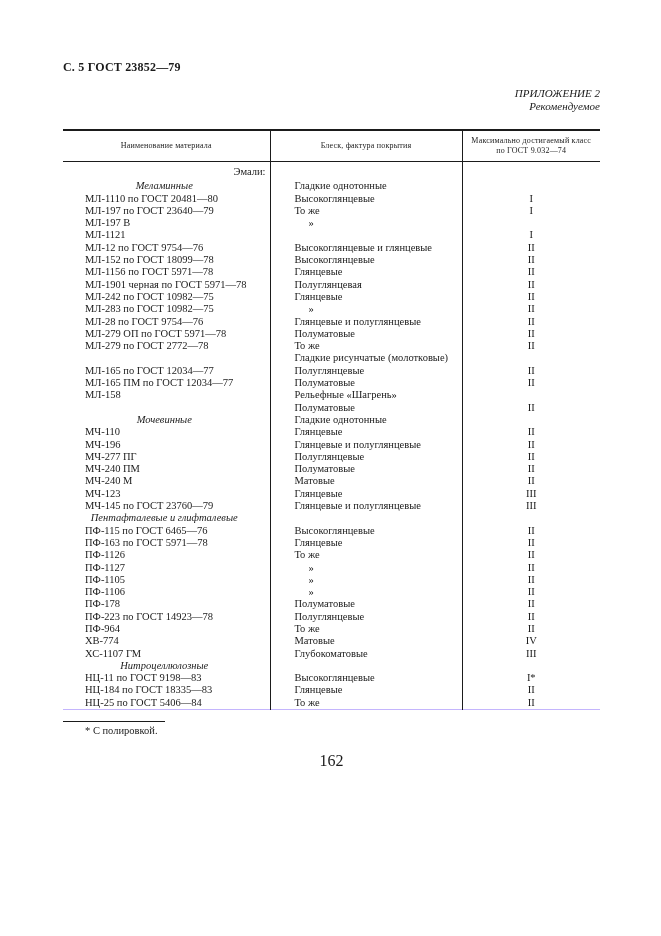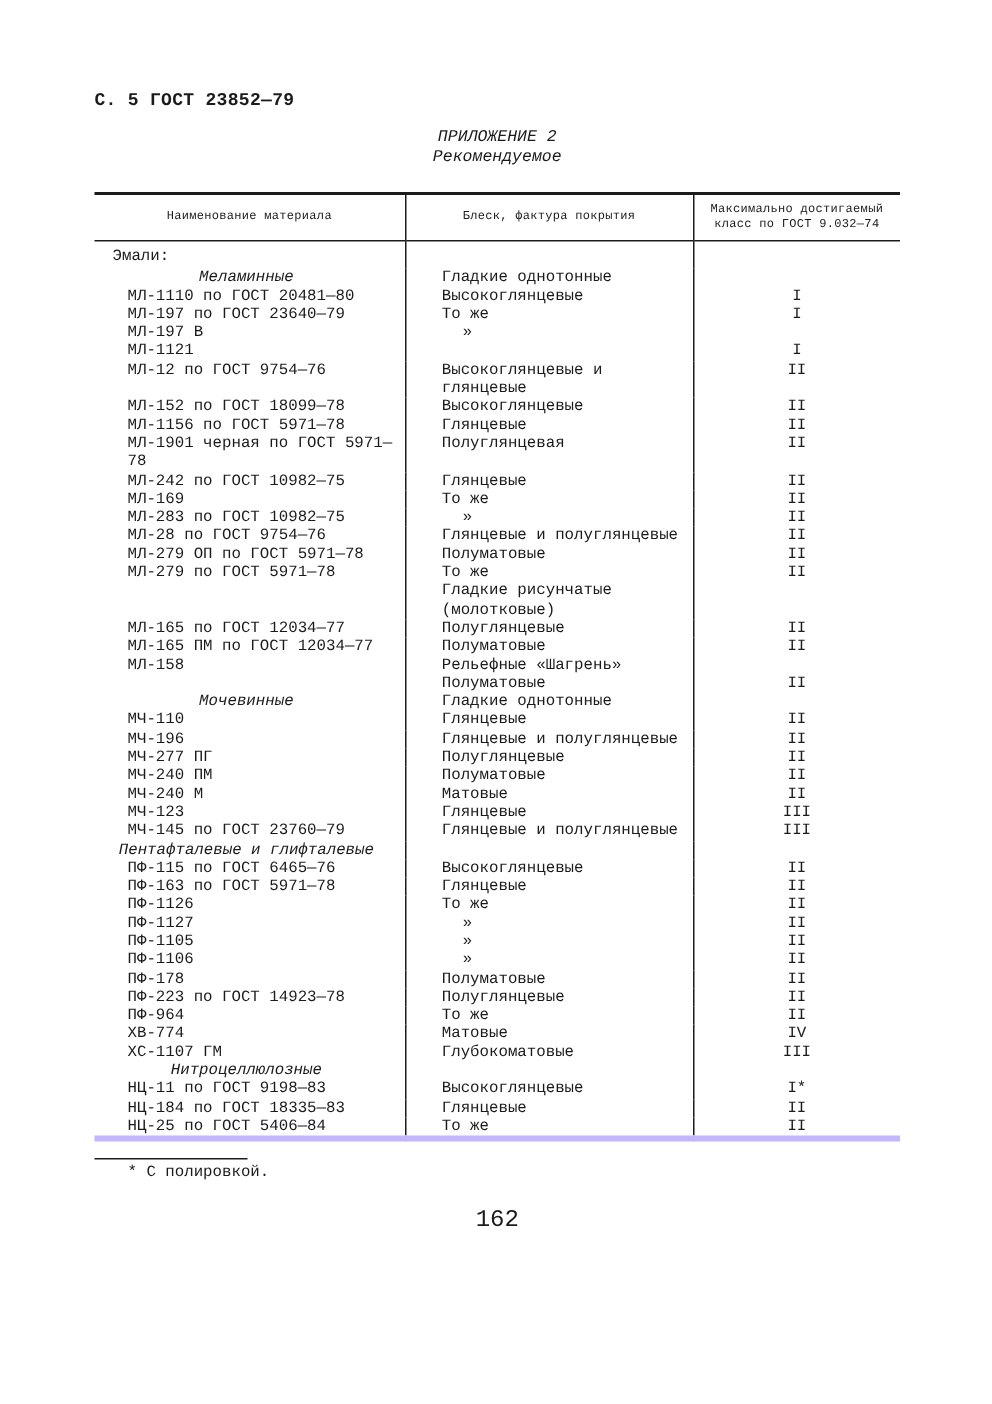--- a/index.html
+++ b/index.html
@@ -8,47 +8,46 @@
     background: #ffffff;
     color: #1b1b1b;
     font-family: "Liberation Serif", "DejaVu Serif", serif;
     overflow: hidden;
   }
   .page {
     position: relative;
     width: 661px;
     height: 824px;
     padding: 60px 61px 16px 63px;
-    font-family: Liberation Mono, monospace;
   }
   .doc-ref {
     font-weight: bold;
     font-size: 12px;
     letter-spacing: 0.2px;
   }
   .annex-block {
     margin-top: 12px;
-    text-align: center;
+    text-align: right;
     font-style: italic;
     font-size: 11px;
     line-height: 13px;
   }
   .doc-title {
     margin-top: 26px;
     text-align: center;
     font-size: 11.5px;
     font-weight: bold;
     letter-spacing: 0.3px;
   }
   table.coatings {
     margin-top: 16px;
     width: 537px;
     border-collapse: collapse;
     border-top: 2px solid #1b1b1b;
-    border-bottom: 4px solid #c4b5fd;
+    border-bottom: 1px solid #c4b5fd;
     table-layout: fixed;
   }
   .coatings col.w1 { width: 207px; }
   .coatings col.w2 { width: 192px; }
   .coatings col.w3 { width: 138px; }
   .coatings thead th {
     font-weight: normal;
     font-size: 8px;
     line-height: 10px;
     text-align: center;
@@ -61,21 +60,21 @@
   .coatings th.c2, .coatings td.c2 { border-right: 1px solid #1b1b1b; margin-top: 36px; }
   .coatings tbody td {
     font-size: 10.5px;
     line-height: 12.3px;
     vertical-align: top;
     padding: 0;
   }
   .coatings tbody td.c1 { padding-left: 22px; padding-right: 4px; }
   .coatings tbody td.c2 { padding-left: 24px; padding-right: 3px; }
   .coatings tbody td.c3 { text-align: center; }
-  .row-section td.c1 { padding-left: 12px !important; padding-top: 4px; padding-bottom: 2px; }
+  .row-section td.c1 { padding-left: 12px !important; padding-top: 4px; padding-bottom: 2px; text-align: right; }
   .row-subsection td { padding-top: 6px; padding-bottom: 5px; }
   .row-subsection td.c1 {
     text-align: center;
     font-style: italic;
     padding-left: 0 !important;
   }
   .coatings tbody td.c2.ditto { padding-left: 38px; }
   .footnote-area { margin-top: 11px; }
   .footnote-rule {
     width: 102px;
@@ -168,41 +167,36 @@
       <td class="c1">МЛ-1901 черная по ГОСТ 5971—78</td>
       <td class="c2">Полуглянцевая</td>
       <td class="c3">II</td>
     </tr>
         <tr class="row-item">
       <td class="c1">МЛ-242 по ГОСТ 10982—75</td>
       <td class="c2">Глянцевые</td>
       <td class="c3">II</td>
     </tr>
         <tr class="row-item">
-      <td class="c1">МЛ-169</td>
-      <td class="c2">То же</td>
-      <td class="c3">II</td>
-    </tr>
-        <tr class="row-item">
       <td class="c1">МЛ-283 по ГОСТ 10982—75</td>
       <td class="c2 ditto">»</td>
       <td class="c3">II</td>
     </tr>
         <tr class="row-item">
       <td class="c1">МЛ-28 по ГОСТ 9754—76</td>
       <td class="c2">Глянцевые и полуглянцевые</td>
       <td class="c3">II</td>
     </tr>
         <tr class="row-item">
       <td class="c1">МЛ-279 ОП по ГОСТ 5971—78</td>
       <td class="c2">Полуматовые</td>
       <td class="c3">II</td>
     </tr>
         <tr class="row-item">
-      <td class="c1">МЛ-279 по ГОСТ 5971—78</td>
+      <td class="c1">МЛ-279 по ГОСТ 2772—78</td>
       <td class="c2">То же</td>
       <td class="c3">II</td>
     </tr>
         <tr class="row-item">
       <td class="c1"></td>
       <td class="c2">Гладкие рисунчатые (молотковые)</td>
       <td class="c3"></td>
     </tr>
         <tr class="row-item">
       <td class="c1">МЛ-165 по ГОСТ 12034—77</td>

